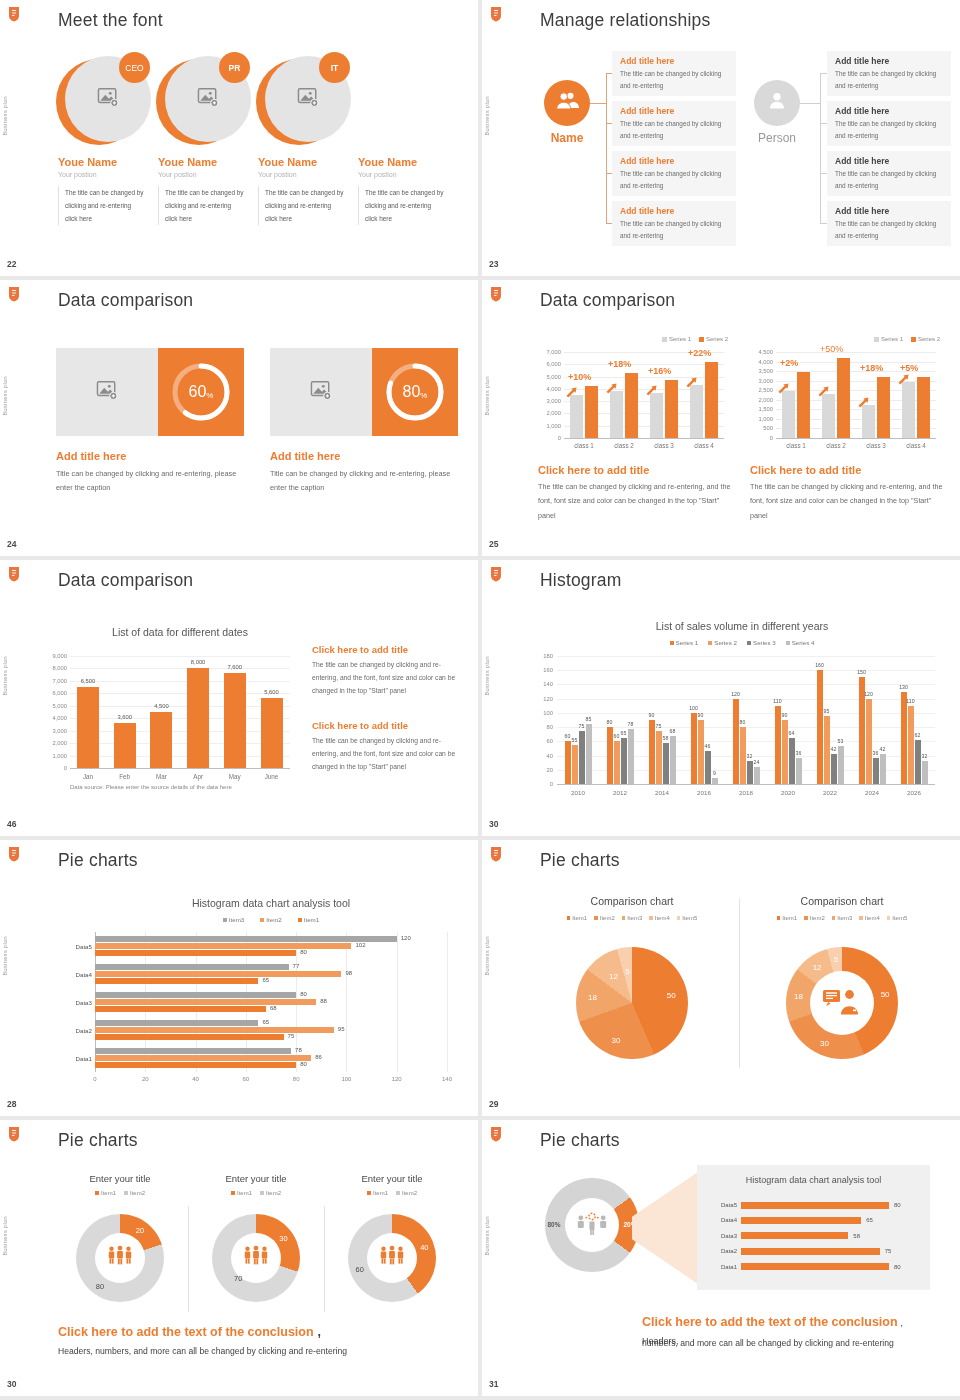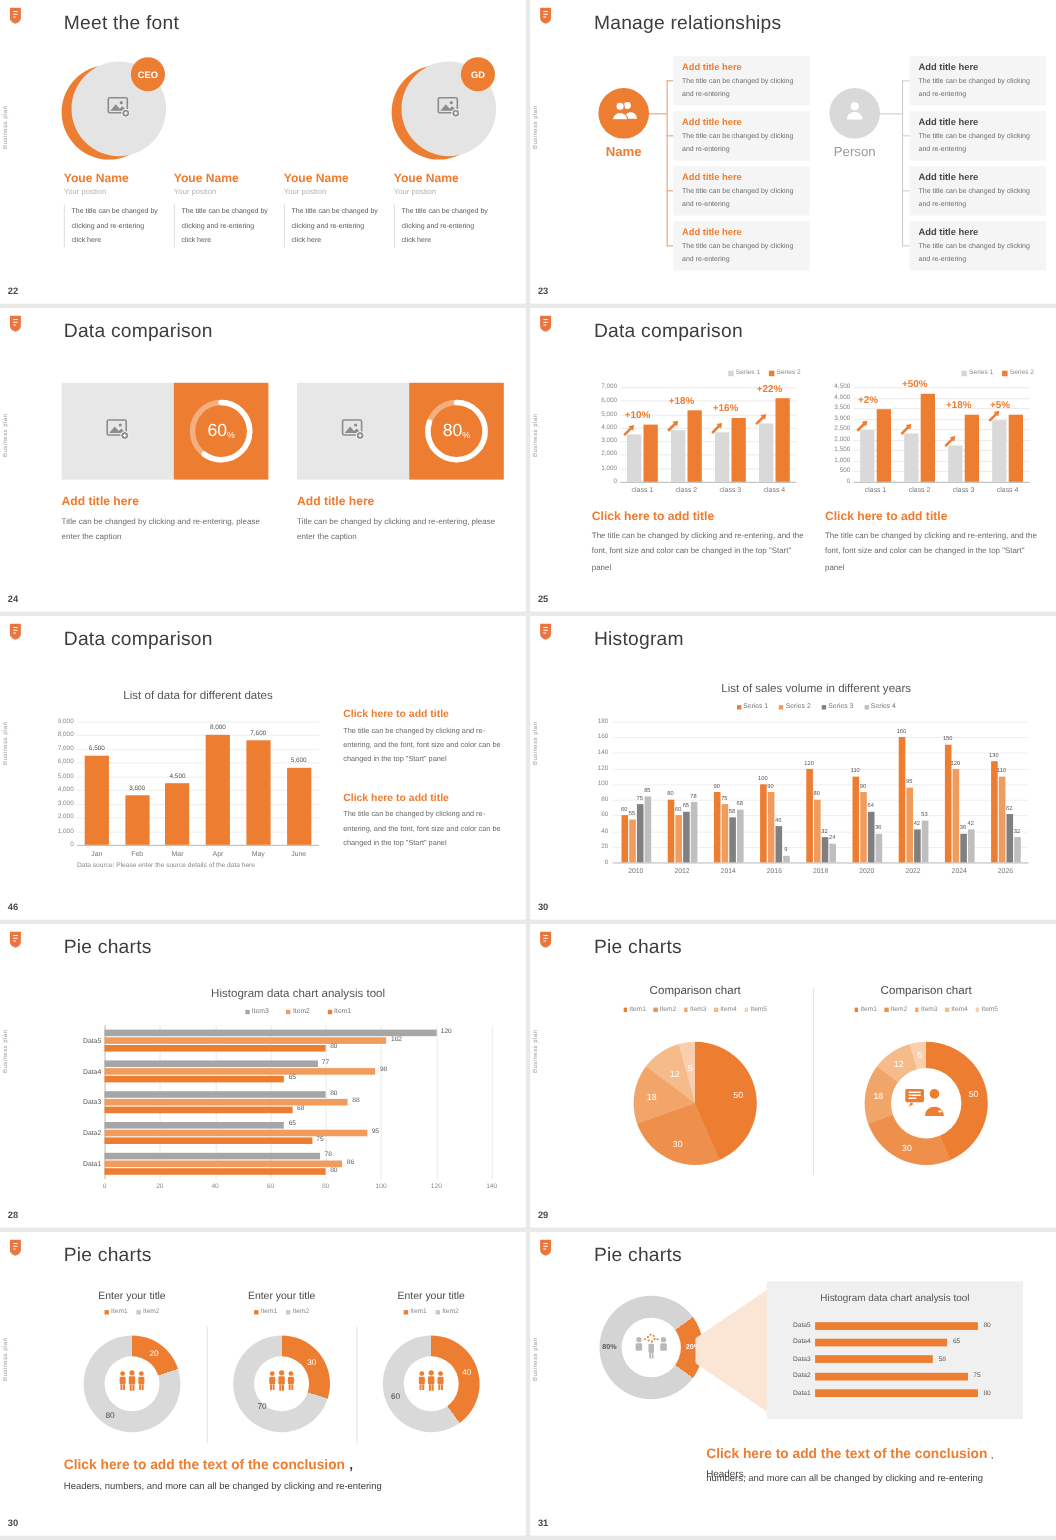--- a/index.html
+++ b/index.html
@@ -30,50 +30,63 @@
             <div class="abs" style="left:0;top:3px;width:86px;height:86px;border-radius:50%;background:#ED7D31"></div>
             <div class="abs flexc" style="left:9px;top:0;width:86px;height:86px;border-radius:50%;background:#E4E4E4">
               <span><svg width="22" height="20" viewBox="0 0 24 22">
                   <rect x="1.5" y="2" width="19" height="15" rx="1.5" fill="none" stroke="#8c8c8c" stroke-width="1.6"></rect>
                   <circle cx="14.5" cy="7" r="1.6" fill="#8c8c8c"></circle>
                   <path d="M3.5 15 L9 8.5 L13 13 L15.5 10.5 L20 15 Z" fill="#8c8c8c"></path>
                   <circle cx="19" cy="17.5" r="4" fill="#8c8c8c" stroke="#fff" stroke-width="1"></circle>
                   <path d="M19 15.8 v3.4 M17.3 17.5 h3.4" stroke="#fff" stroke-width="1.2"></path>
                 </svg></span>
             </div>
-            <div class="abs flexc" style="left:63px;top:-4px;width:31px;height:31px;border-radius:50%;background:#ED7D31;color:#fff;font-size:8.5px;font-weight:bold">CEO</div>
+            <div class="abs flexc" style="left:63px;top:-4px;width:31px;height:31px;border-radius:50%;background:#ED7D31;color:#fff;font-size:8.5px;font-weight:normal">CEO</div>
           </div>
           <div class="abs" style="left:2px;top:100px;font-size:11px;font-weight:bold;color:#ED7D31">Youe Name</div>
           <div class="abs" style="left:2px;top:115px;font-size:7px;color:#b3b3b3">Your postion</div>
           <div class="abs" style="left:2px;top:130px;width:80px;border-left:1px solid #e0e0e0;padding-left:6px;font-size:6.4px;line-height:2.05;color:#5a5a5a">The title can be changed by clicking and re-entering click here</div>
         </div>
         <div class="abs" style="left:156px;top:56px;width:94px;height:200px">
-          <div class="abs" style="left:2px;top:100px;font-size:11px;font-weight:bold;color:#ED7D31">Youe Name</div>
-          <div class="abs" style="left:2px;top:115px;font-size:7px;color:#b3b3b3">Your postion</div>
-          <div class="abs" style="left:2px;top:130px;width:80px;border-left:1px solid #e0e0e0;padding-left:6px;font-size:6.4px;line-height:2.05;color:#5a5a5a">The title can be changed by clicking and re-entering click here</div>
-        </div>
-        <div class="abs" style="left:256px;top:56px;width:94px;height:200px">
-          <div class="abs" style="left:2px;top:100px;font-size:11px;font-weight:bold;color:#ED7D31">Youe Name</div>
-          <div class="abs" style="left:2px;top:115px;font-size:7px;color:#b3b3b3">Your postion</div>
-          <div class="abs" style="left:2px;top:130px;width:80px;border-left:1px solid #e0e0e0;padding-left:6px;font-size:6.4px;line-height:2.05;color:#5a5a5a">The title can be changed by clicking and re-entering click here</div>
-        </div>
-        <div class="abs" style="left:356px;top:56px;width:94px;height:200px">
           <div class="abs" style="left:0;top:0;width:95px;height:92px">
             <div class="abs" style="left:0;top:3px;width:86px;height:86px;border-radius:50%;background:#ED7D31"></div>
             <div class="abs flexc" style="left:9px;top:0;width:86px;height:86px;border-radius:50%;background:#E4E4E4">
               <span><svg width="22" height="20" viewBox="0 0 24 22">
                   <rect x="1.5" y="2" width="19" height="15" rx="1.5" fill="none" stroke="#8c8c8c" stroke-width="1.6"></rect>
                   <circle cx="14.5" cy="7" r="1.6" fill="#8c8c8c"></circle>
                   <path d="M3.5 15 L9 8.5 L13 13 L15.5 10.5 L20 15 Z" fill="#8c8c8c"></path>
                   <circle cx="19" cy="17.5" r="4" fill="#8c8c8c" stroke="#fff" stroke-width="1"></circle>
                   <path d="M19 15.8 v3.4 M17.3 17.5 h3.4" stroke="#fff" stroke-width="1.2"></path>
                 </svg></span>
             </div>
-            <div class="abs flexc" style="left:63px;top:-4px;width:31px;height:31px;border-radius:50%;background:#ED7D31;color:#fff;font-size:8.5px;font-weight:bold">GD</div>
+            <div class="abs flexc" style="left:63px;top:-4px;width:31px;height:31px;border-radius:50%;background:#ED7D31;color:#fff;font-size:8.5px;font-weight:bold">PR</div>
           </div>
+          <div class="abs" style="left:2px;top:100px;font-size:11px;font-weight:bold;color:#ED7D31">Youe Name</div>
+          <div class="abs" style="left:2px;top:115px;font-size:7px;color:#b3b3b3">Your postion</div>
+          <div class="abs" style="left:2px;top:130px;width:80px;border-left:1px solid #e0e0e0;padding-left:6px;font-size:6.4px;line-height:2.05;color:#5a5a5a">The title can be changed by clicking and re-entering click here</div>
+        </div>
+        <div class="abs" style="left:256px;top:56px;width:94px;height:200px">
+          <div class="abs" style="left:0;top:0;width:95px;height:92px">
+            <div class="abs" style="left:0;top:3px;width:86px;height:86px;border-radius:50%;background:#ED7D31"></div>
+            <div class="abs flexc" style="left:9px;top:0;width:86px;height:86px;border-radius:50%;background:#E4E4E4">
+              <span><svg width="22" height="20" viewBox="0 0 24 22">
+                  <rect x="1.5" y="2" width="19" height="15" rx="1.5" fill="none" stroke="#8c8c8c" stroke-width="1.6"></rect>
+                  <circle cx="14.5" cy="7" r="1.6" fill="#8c8c8c"></circle>
+                  <path d="M3.5 15 L9 8.5 L13 13 L15.5 10.5 L20 15 Z" fill="#8c8c8c"></path>
+                  <circle cx="19" cy="17.5" r="4" fill="#8c8c8c" stroke="#fff" stroke-width="1"></circle>
+                  <path d="M19 15.8 v3.4 M17.3 17.5 h3.4" stroke="#fff" stroke-width="1.2"></path>
+                </svg></span>
+            </div>
+            <div class="abs flexc" style="left:63px;top:-4px;width:31px;height:31px;border-radius:50%;background:#ED7D31;color:#fff;font-size:8.5px;font-weight:bold">IT</div>
+          </div>
+          <div class="abs" style="left:2px;top:100px;font-size:11px;font-weight:bold;color:#ED7D31">Youe Name</div>
+          <div class="abs" style="left:2px;top:115px;font-size:7px;color:#b3b3b3">Your postion</div>
+          <div class="abs" style="left:2px;top:130px;width:80px;border-left:1px solid #e0e0e0;padding-left:6px;font-size:6.4px;line-height:2.05;color:#5a5a5a">The title can be changed by clicking and re-entering click here</div>
+        </div>
+        <div class="abs" style="left:356px;top:56px;width:94px;height:200px">
           <div class="abs" style="left:2px;top:100px;font-size:11px;font-weight:bold;color:#ED7D31">Youe Name</div>
           <div class="abs" style="left:2px;top:115px;font-size:7px;color:#b3b3b3">Your postion</div>
           <div class="abs" style="left:2px;top:130px;width:80px;border-left:1px solid #e0e0e0;padding-left:6px;font-size:6.4px;line-height:2.05;color:#5a5a5a">The title can be changed by clicking and re-entering click here</div>
         </div>
       </div>
     <div class="pnum">22</div>
   </section>
   <section class="slide">
     <span class="logo"><svg width="14" height="16" viewBox="0 0 14 16">
           <path d="M2 1h10v9c0 3-2.2 4.7-5 5.6C4.2 14.7 2 13 2 10z" fill="#E8763E"></path>
@@ -303,21 +316,21 @@
         <div class="abs" style="left:300px;top:111.17777777777778px;width:13px;height:46.822222222222216px;background:#D9D9D9"></div>
         <div class="abs" style="left:315px;top:92.06666666666666px;width:13px;height:65.93333333333334px;background:#ED7D31"></div>
         <div class="abs" style="left:298px;top:78.06666666666666px;font-size:9px;font-weight:bold;color:#ED7D31">+2%</div>
         <div class="abs" style="left:296px;top:100.17777777777778px"><span><svg width="11" height="11" viewBox="0 0 12 12">
               <path d="M1.5 10.5 L9.5 2.5" stroke="#ED7D31" stroke-width="2.6" fill="none"></path>
               <path d="M11.5 0.5 L5.8 1.6 L10.4 6.2 Z" fill="#ED7D31"></path>
             </svg></span></div>
         <div class="abs" style="left:294px;top:162px;width:40px;text-align:center;font-size:6.3px;color:#777">class 1</div>
         <div class="abs" style="left:340px;top:114.04444444444445px;width:13px;height:43.95555555555555px;background:#D9D9D9"></div>
         <div class="abs" style="left:355px;top:77.73333333333333px;width:13px;height:80.26666666666667px;background:#ED7D31"></div>
-        <div class="abs" style="left:338px;top:63.733333333333334px;font-size:9px;font-weight:bold;color:#ED7D31">+50%</div>
+        <div class="abs" style="left:338px;top:63.733333333333334px;font-size:9px;font-weight:normal;color:#ED7D31">+50%</div>
         <div class="abs" style="left:336px;top:103.04444444444445px"><span><svg width="11" height="11" viewBox="0 0 12 12">
               <path d="M1.5 10.5 L9.5 2.5" stroke="#ED7D31" stroke-width="2.6" fill="none"></path>
               <path d="M11.5 0.5 L5.8 1.6 L10.4 6.2 Z" fill="#ED7D31"></path>
             </svg></span></div>
         <div class="abs" style="left:334px;top:162px;width:40px;text-align:center;font-size:6.3px;color:#777">class 2</div>
         <div class="abs" style="left:380px;top:124.55555555555556px;width:13px;height:33.44444444444444px;background:#D9D9D9"></div>
         <div class="abs" style="left:395px;top:96.84444444444443px;width:13px;height:61.15555555555556px;background:#ED7D31"></div>
         <div class="abs" style="left:378px;top:82.84444444444443px;font-size:9px;font-weight:bold;color:#ED7D31">+18%</div>
         <div class="abs" style="left:376px;top:113.55555555555556px"><span><svg width="11" height="11" viewBox="0 0 12 12">
               <path d="M1.5 10.5 L9.5 2.5" stroke="#ED7D31" stroke-width="2.6" fill="none"></path>

